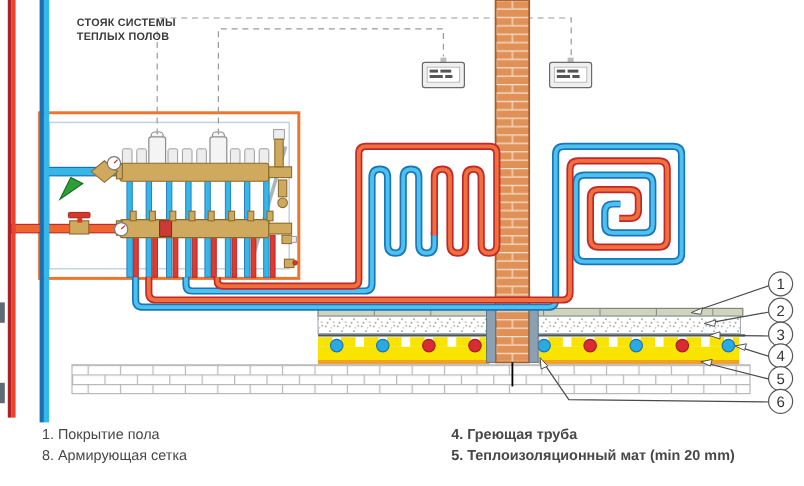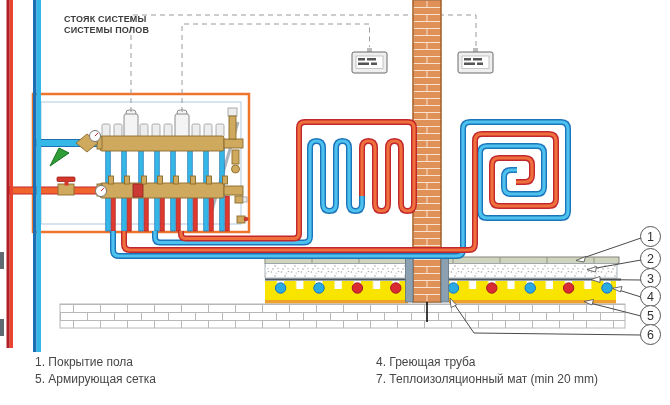--- a/index.html
+++ b/index.html
@@ -3,21 +3,21 @@
 <meta charset="utf-8">
 <style>
   html,body{margin:0;padding:0;background:#fff;}
   .stage{position:relative;width:670px;height:405px;background:#ffffff;overflow:hidden;
          font-family:"Liberation Sans",sans-serif;}
   .stage svg{position:absolute;left:0;top:0;}
   .title{position:absolute;left:64px;top:14px;font-size:9px;font-weight:bold;color:#3b3b3b;
          line-height:11px;letter-spacing:.2px;}
   .legend-col{position:absolute;top:354px;font-size:12px;color:#474747;line-height:16.5px;white-space:nowrap;}
   .legend-col.c1{left:35px;}
-  .legend-col.c2{left:376px;}
+  .legend-col.c2{left:376px;font-weight:bold;}
   .co{position:absolute;width:21px;height:21px;border-radius:50%;border:1.4px solid #555;
       background:#fff;color:#333;font-size:12.5px;display:flex;align-items:center;
       justify-content:center;box-sizing:border-box;}
   
   .pout-hot{stroke:#c1272d;stroke-width:6;fill:none;}
   .pcore-hot{stroke:#f0703c;stroke-width:3.2;fill:none;}
   .pout-cold{stroke:#1b75bb;stroke-width:6;fill:none;}
   .pcore-cold{stroke:#4ec2ee;stroke-width:3.2;fill:none;}
   .brass{fill:#cfa95d;stroke:#8a6a2c;stroke-width:0.9;}
   .wcap{fill:#ededed;stroke:#9a9a9a;stroke-width:0.8;}
@@ -255,30 +255,30 @@
     <polygon class="ahead" points="612.5,288.3 622,286.5 620.5,292"></polygon>
     <path class="leader" d="M641,316 L588,302.5"></path>
     <polygon class="ahead" points="584,301.5 593.5,299.5 592,305"></polygon>
     <path class="leader" d="M641,335 L474,333 L452,301"></path>
     <polygon class="ahead" points="450,298 456.5,305 451,307.5"></polygon>
   </g>
 </svg>
 
   <div class="title">
     <div>СТОЯК СИСТЕМЫ</div>
-    <div>СИСТЕМЫ ПОЛОВ</div>
+    <div>ТЕПЛЫХ ПОЛОВ</div>
   </div>
 
   <div class="legend-col c1">
     <div>1. Покрытие пола</div>
-    <div>5. Армирующая сетка</div>
+    <div>8. Армирующая сетка</div>
   </div>
   <div class="legend-col c2">
     <div>4. Греющая труба</div>
-    <div>7. Теплоизоляционный мат (min 20 mm)</div>
+    <div>5. Теплоизоляционный мат (min 20 mm)</div>
   </div>
 
   <div class="co" style="left:640px;top:226px;">1</div>
   <div class="co" style="left:640px;top:248px;">2</div>
   <div class="co" style="left:640px;top:268px;">3</div>
   <div class="co" style="left:640px;top:286px;">4</div>
   <div class="co" style="left:640px;top:305px;">5</div>
   <div class="co" style="left:640px;top:324px;">6</div>
 
 </div>

